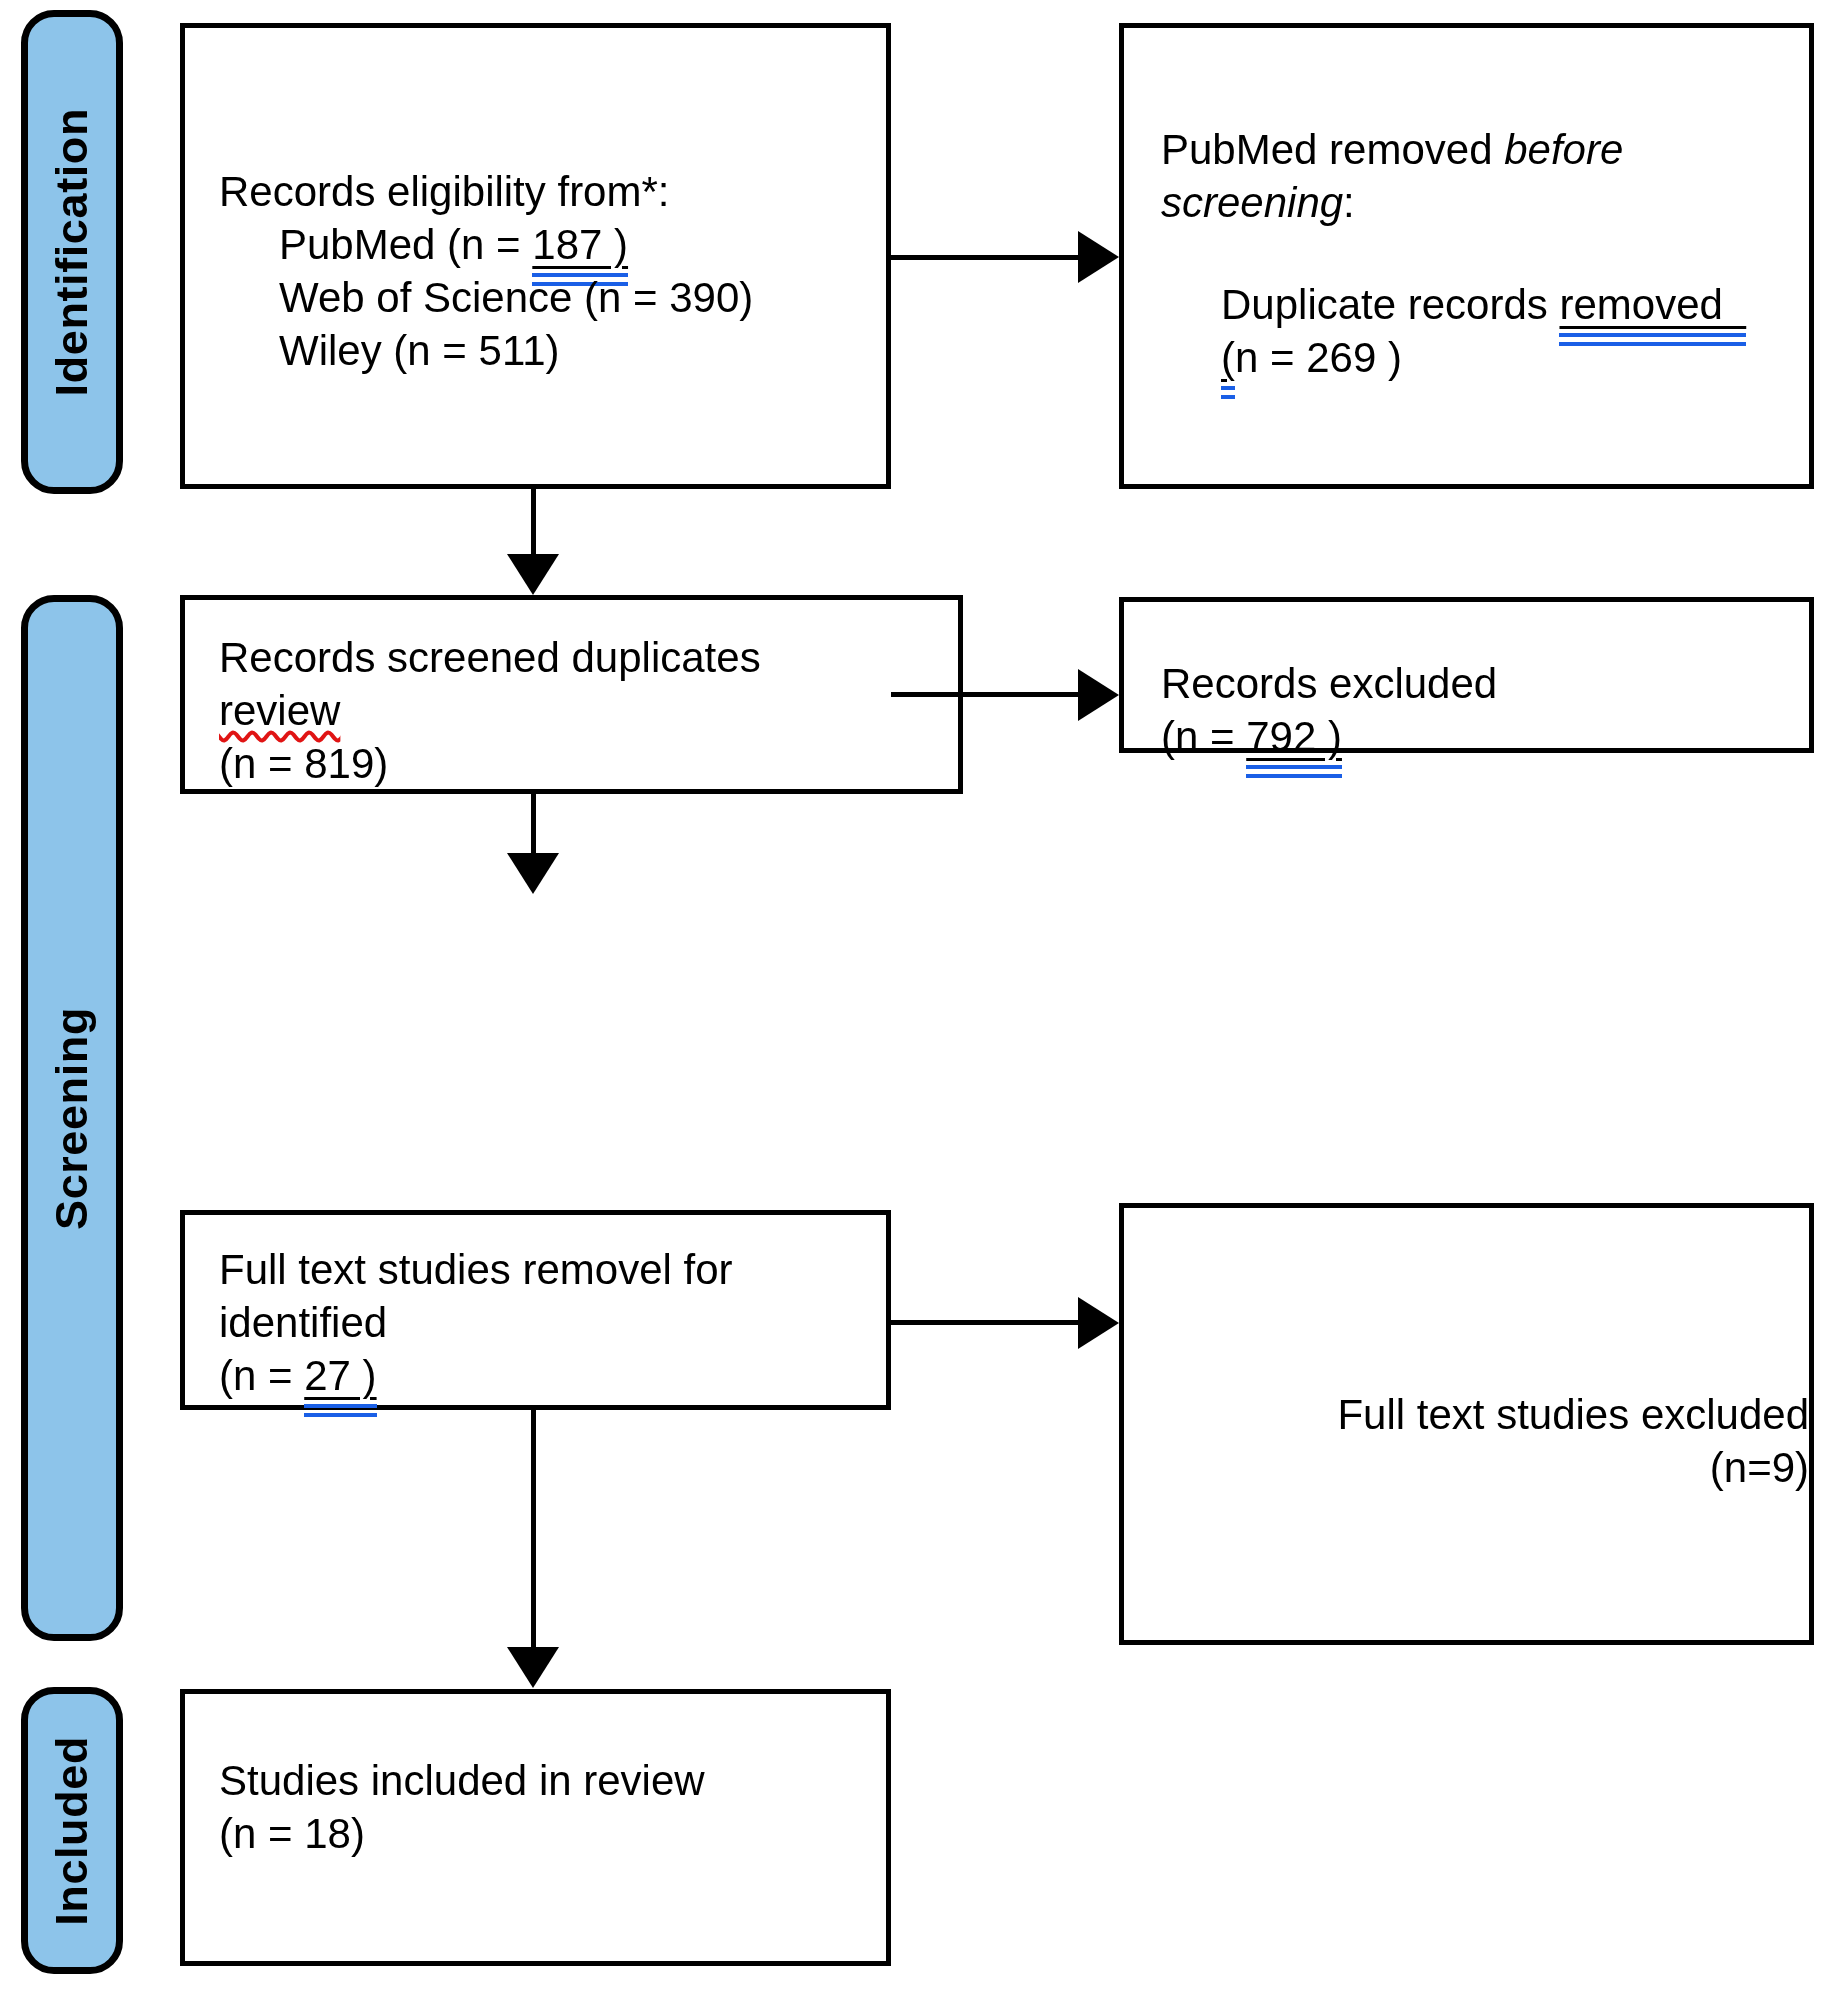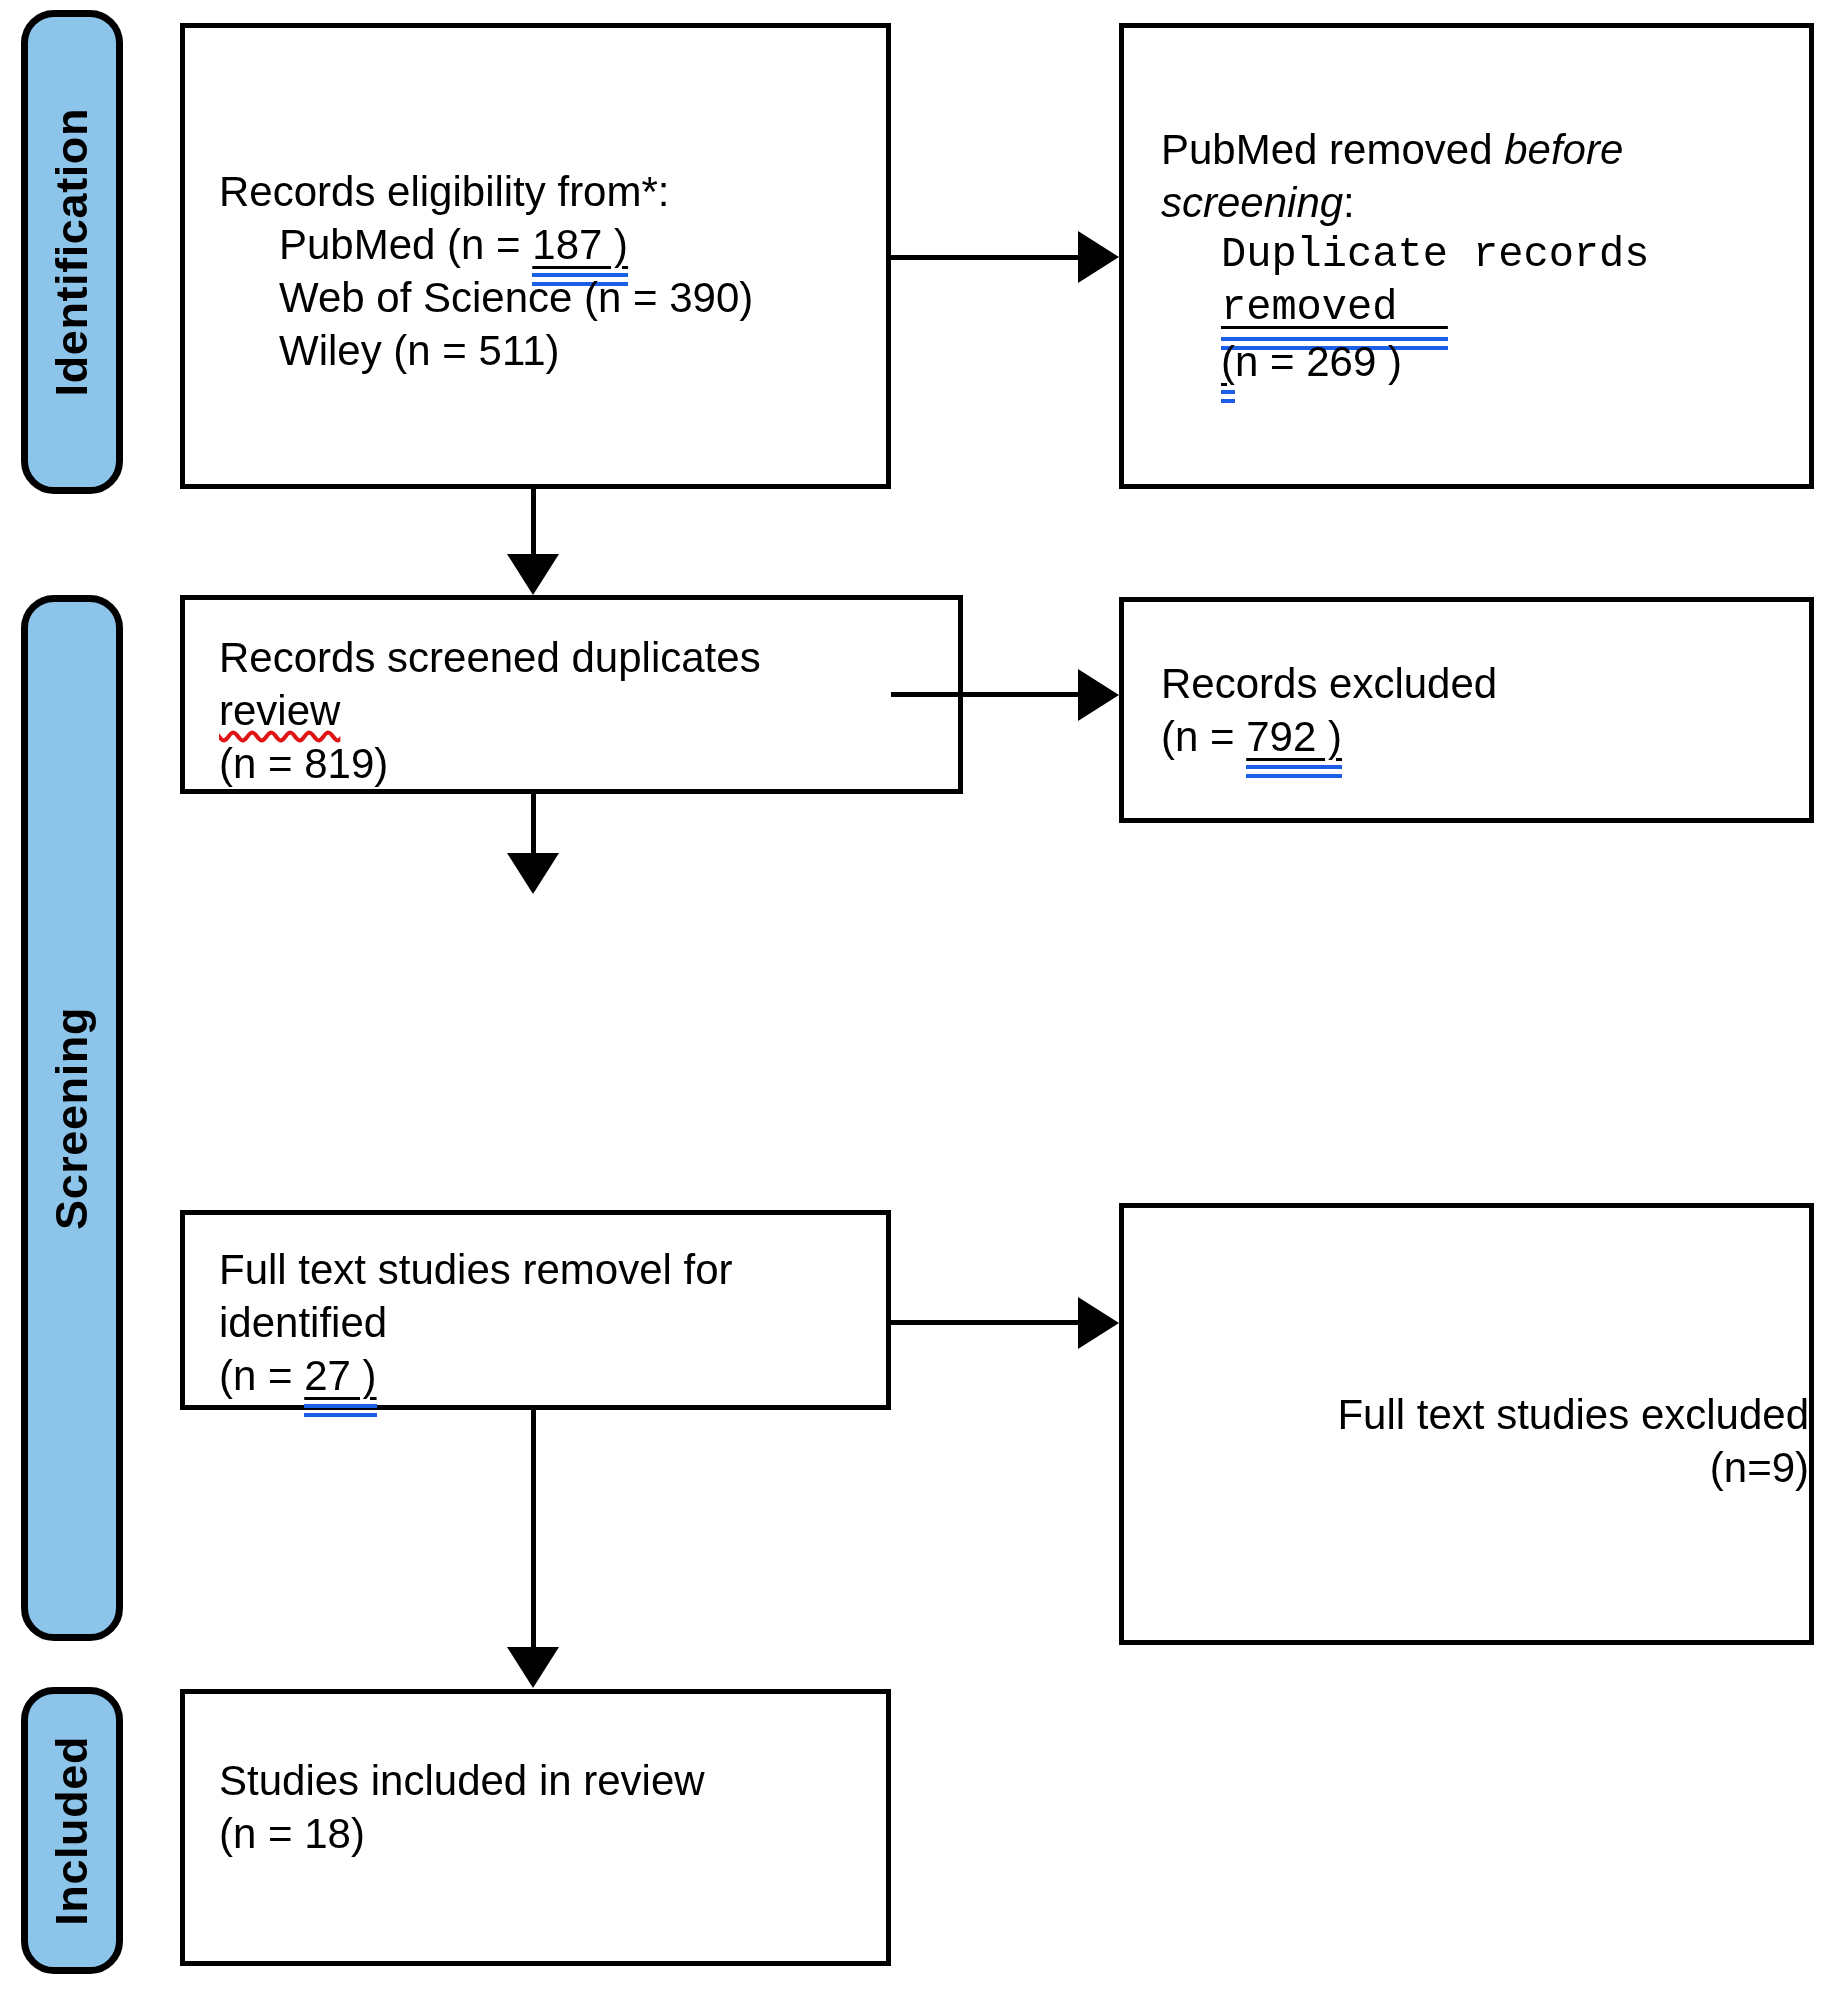--- a/index.html
+++ b/index.html
@@ -24,21 +24,21 @@
 
   
   .box {
     position:absolute; box-sizing:border-box; background:#fff;
     border:5.1px solid #000;
   }
   .box .indent { padding-left:60px; }
   #box-identified        { left:180px;  top:23px;   width:711px; height:466px; padding:137px 23px 0 34px; }
   #box-removed-before    { left:1119px; top:23px;   width:695px; height:466px; padding:95px 29px 0 37px; }
   #box-screened          { left:180px;  top:595px; width:783px; height:199px; padding:31px 23px 0 34px; }
-  #box-records-excluded  { left:1119px; top:597px; width:695px; height:226px; padding:55px 29px 0 37px; }
+  #box-records-excluded  { left:1119px; top:597px; width:695px; height:156px; padding:55px 29px 0 37px; }
   #box-fulltext-assessed { left:180px;  top:1210px; width:711px; height:200px; padding:28px 23px 0 34px; }
   #box-fulltext-excluded { left:1119px; top:1203px; width:695px; height:442px;
                            display:flex; flex-direction:column; justify-content:center;
                            align-items:flex-end; text-align:center; padding-top:34px; }
   #box-included-review   { left:180px;  top:1689px; width:711px; height:277px; padding:60px 36px 0 34px; }
 
   .italic { font-style:italic; }
 
   
   .tracked {
@@ -89,21 +89,21 @@
     <div class="indent">
       <span>Wiley (n = 511)</span>
     </div>
   </div>
 
   <div class="box" id="box-removed-before">
     <div>
       <span>PubMed removed </span><span class="italic">before</span><br>
       <span class="italic">screening</span><span>:</span>
     </div>
-    <div class="indent" style="font-family:Liberation Mono, monospace;">
+    <div class="indent" style="margin-top:49px;">
       <span>Duplicate records </span><span class="tracked">removed&nbsp;&nbsp;</span>
     </div>
     <div class="indent">
       <span class="tracked">(</span><span>n = 269 )</span>
     </div>
   </div>
 
   <div class="box" id="box-screened">
     <div>
       <span>Records screened duplicates</span>

